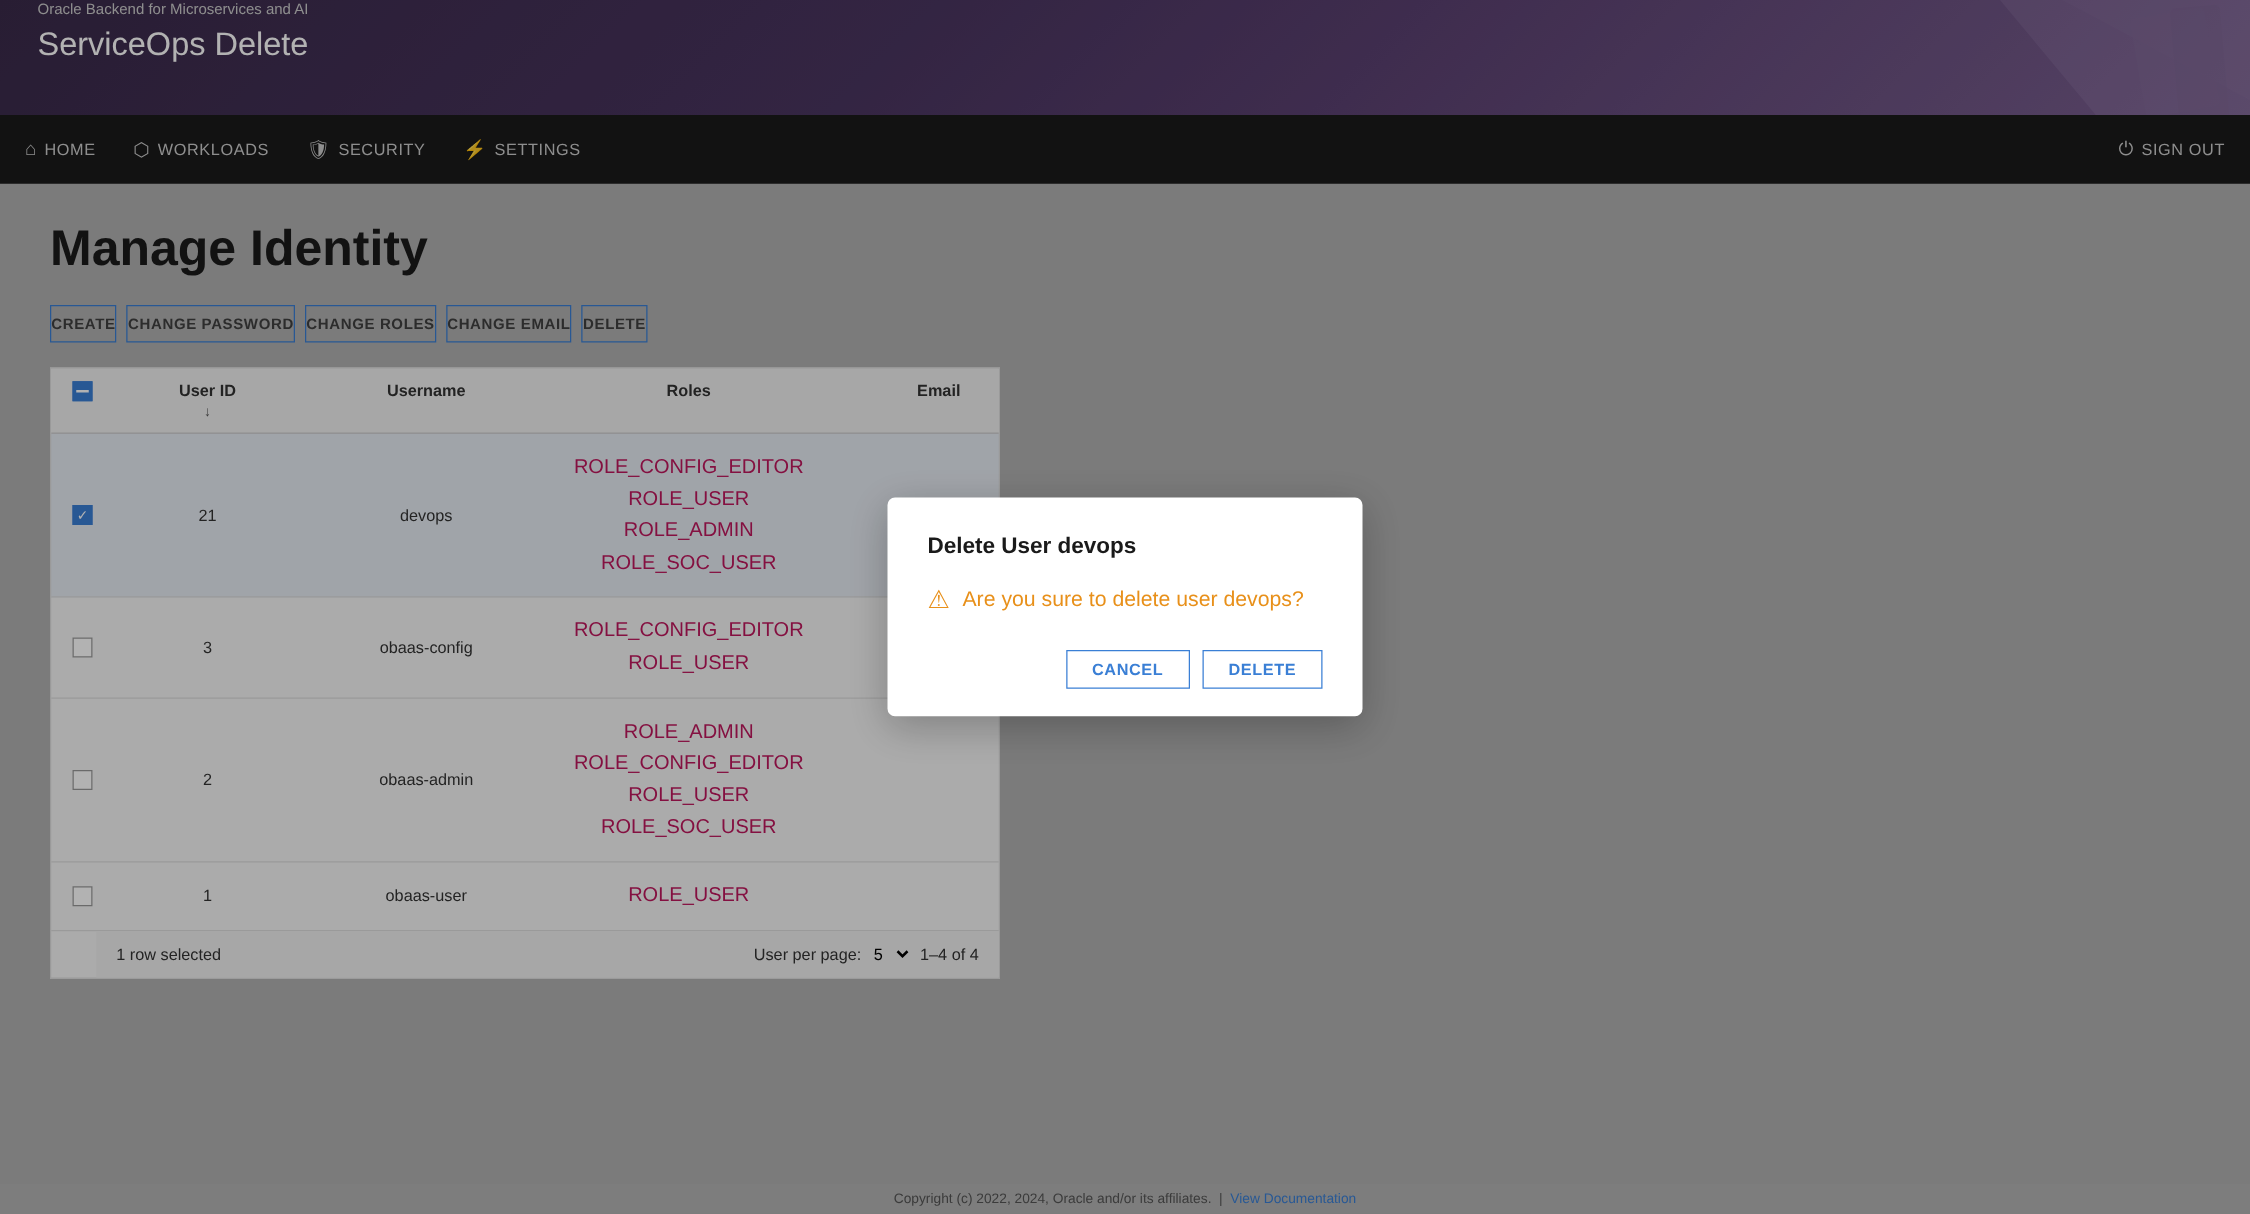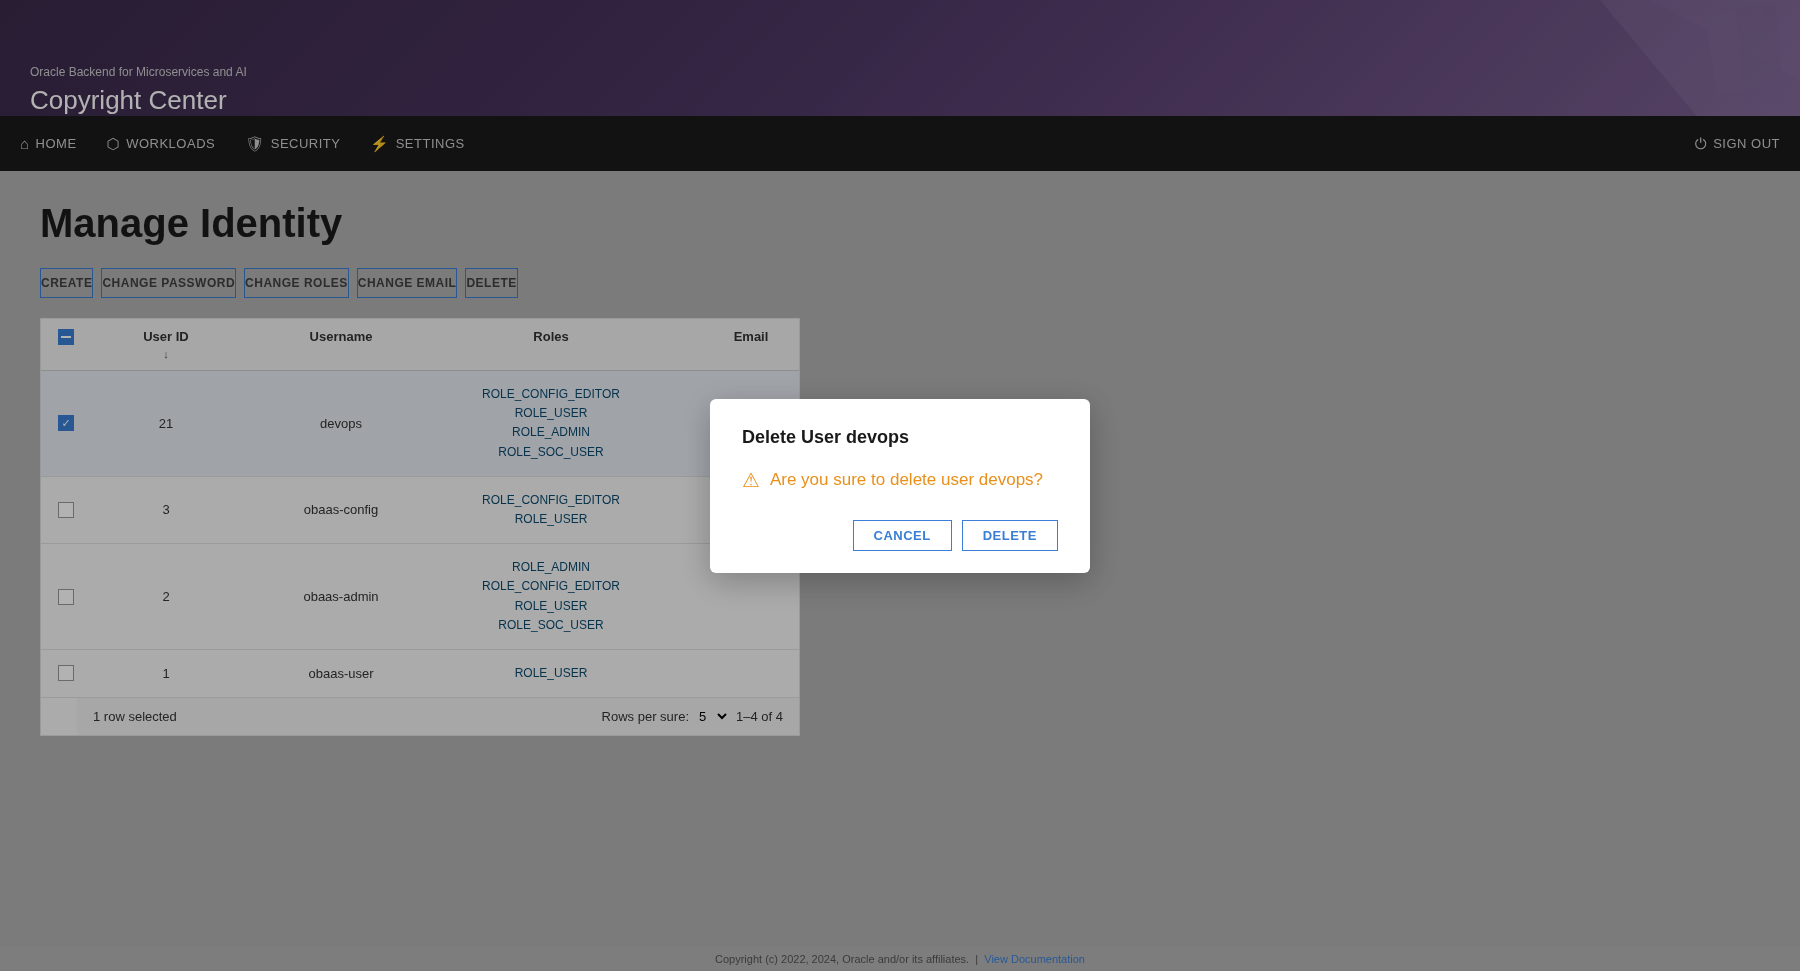--- a/index.html
+++ b/index.html
@@ -1,26 +1,26 @@
 <!DOCTYPE html>
 <html><head>
   <meta charset="utf-8">
   <style>
     * { box-sizing: border-box; margin: 0; padding: 0; }
     body { font-family: Arial, sans-serif; background: #b0b0b0; min-height: 971px; }
 
     
     .banner {
       background: linear-gradient(135deg, #3a2a4a 0%, #4a3560 40%, #5a4070 60%, #6a5080 80%, #7a6090 100%);
-      height: 116px;
+      height: 92px;
       position: relative;
       overflow: hidden;
       display: flex;
       flex-direction: column;
-      justify-content: flex-end;
+      justify-content: flex-start;
       padding-left: 30px;
     }
     .banner-subtitle {
       color: #ccc;
       font-size: 12px;
       margin-bottom: 6px;
     }
     .banner-title {
       color: #fff;
       font-size: 26px;
@@ -117,22 +117,22 @@
       align-items: center;
     }
     .table-row.selected { background: rgba(58,127,213,0.08); }
     .td {
       font-size: 13px;
       color: #333;
       padding: 0 10px;
       text-align: center;
     }
     .roles-cell {
-      font-size: 12px;
-      color: #0c4a6e;
+      font-size: 16px;
+      color: #be185d;
       text-align: center;
       line-height: 1.6;
     }
 
     
     .cb-container {
       display: flex;
       align-items: center;
       justify-content: center;
     }
@@ -273,21 +273,21 @@
 <body>
 
 <div class="banner">
   <svg class="banner-decoration" viewBox="0 0 400 120" preserveAspectRatio="xMaxYMid meet">
     <polygon points="200,0 400,0 400,120 300,120" fill="rgba(200,180,220,0.4)"></polygon>
     <polygon points="250,0 400,0 400,80" fill="rgba(180,160,200,0.3)"></polygon>
     <rect x="310" y="10" width="60" height="80" rx="4" fill="rgba(160,140,180,0.5)" transform="rotate(-10,340,50)"></rect>
     <rect x="340" y="5" width="40" height="100" rx="4" fill="rgba(140,120,160,0.4)" transform="rotate(-5,360,55)"></rect>
   </svg>
   <span class="banner-subtitle">Oracle Backend for Microservices and AI</span>
-  <span class="banner-title">Copyright Center</span>
+  <span class="banner-title">ServiceOps Delete</span>
 </div>
 
 <nav class="navbar">
   <a class="nav-item">
     <span class="nav-icon">⌂</span>
     <span>HOME</span>
   </a>
   <a class="nav-item">
     <span class="nav-icon">⬡</span>
     <span>WORKLOADS</span>
@@ -374,21 +374,21 @@
       </div>
       <div class="td">1</div>
       <div class="td">obaas-user</div>
       <div class="td roles-cell">ROLE_USER</div>
       <div class="td"></div>
     </div>
 
     <div class="table-footer">
       <span>1 row selected</span>
       <div class="rows-per-page">
-        <span>Rows per sure:</span>
+        <span>User per page:</span>
         <select class="rows-select">
           <option>5</option>
           <option>10</option>
           <option>25</option>
         </select>
         <span>1–4 of 4</span>
       </div>
     </div>
   </div>
 </div>

